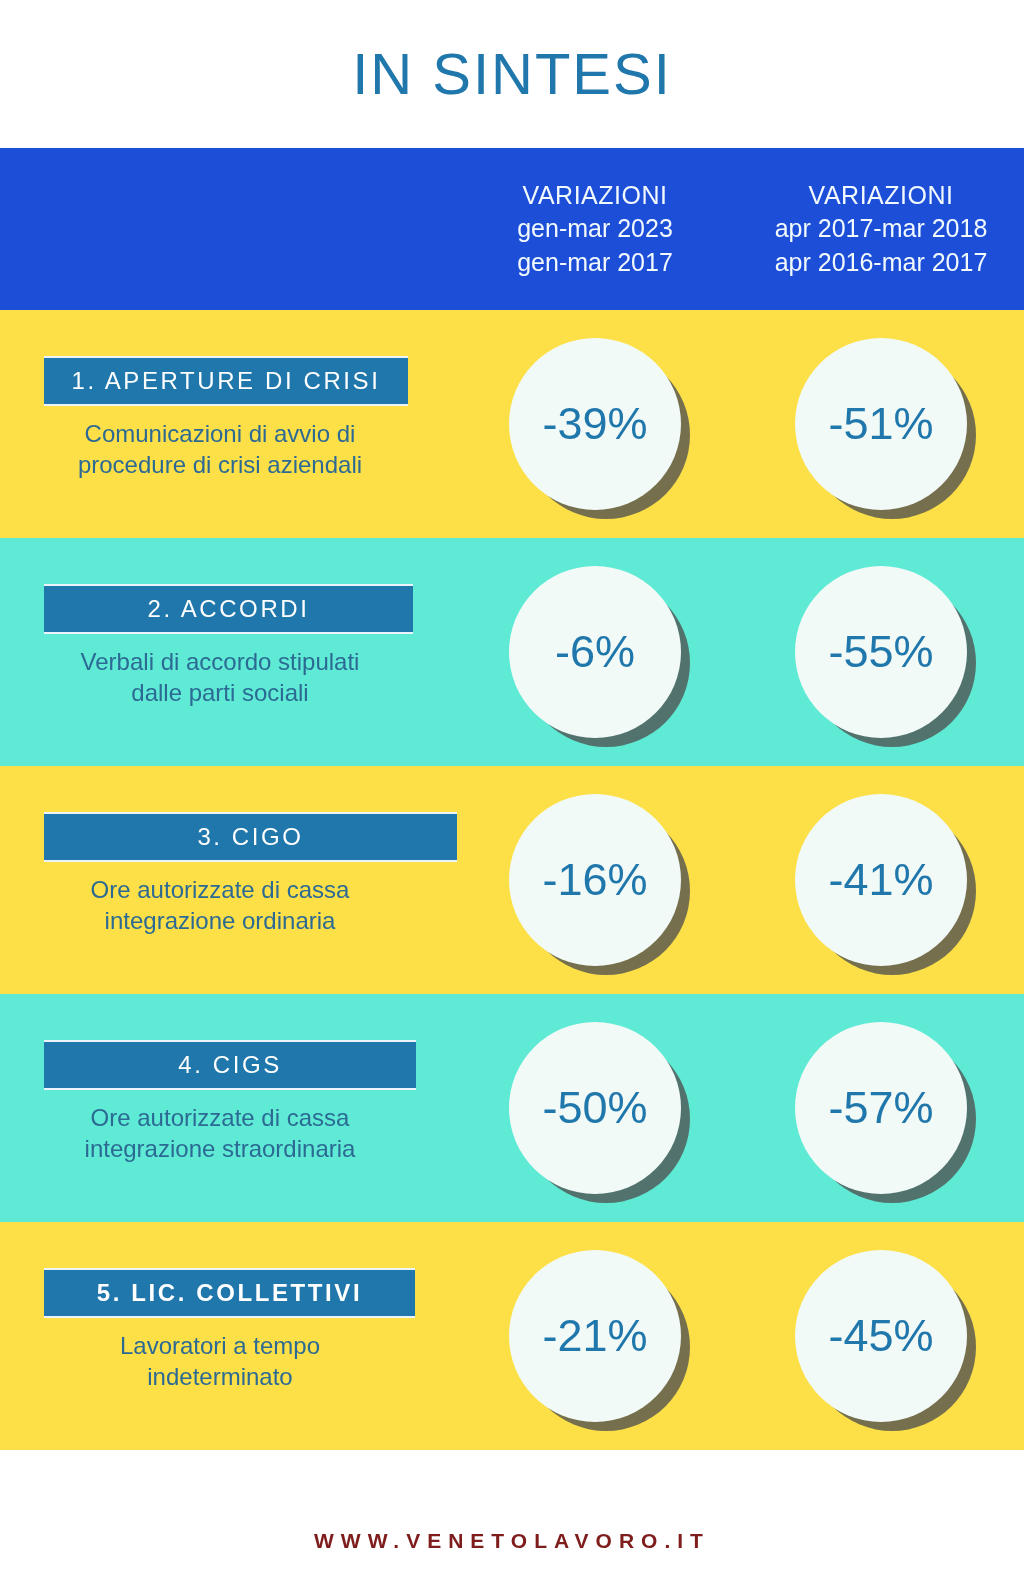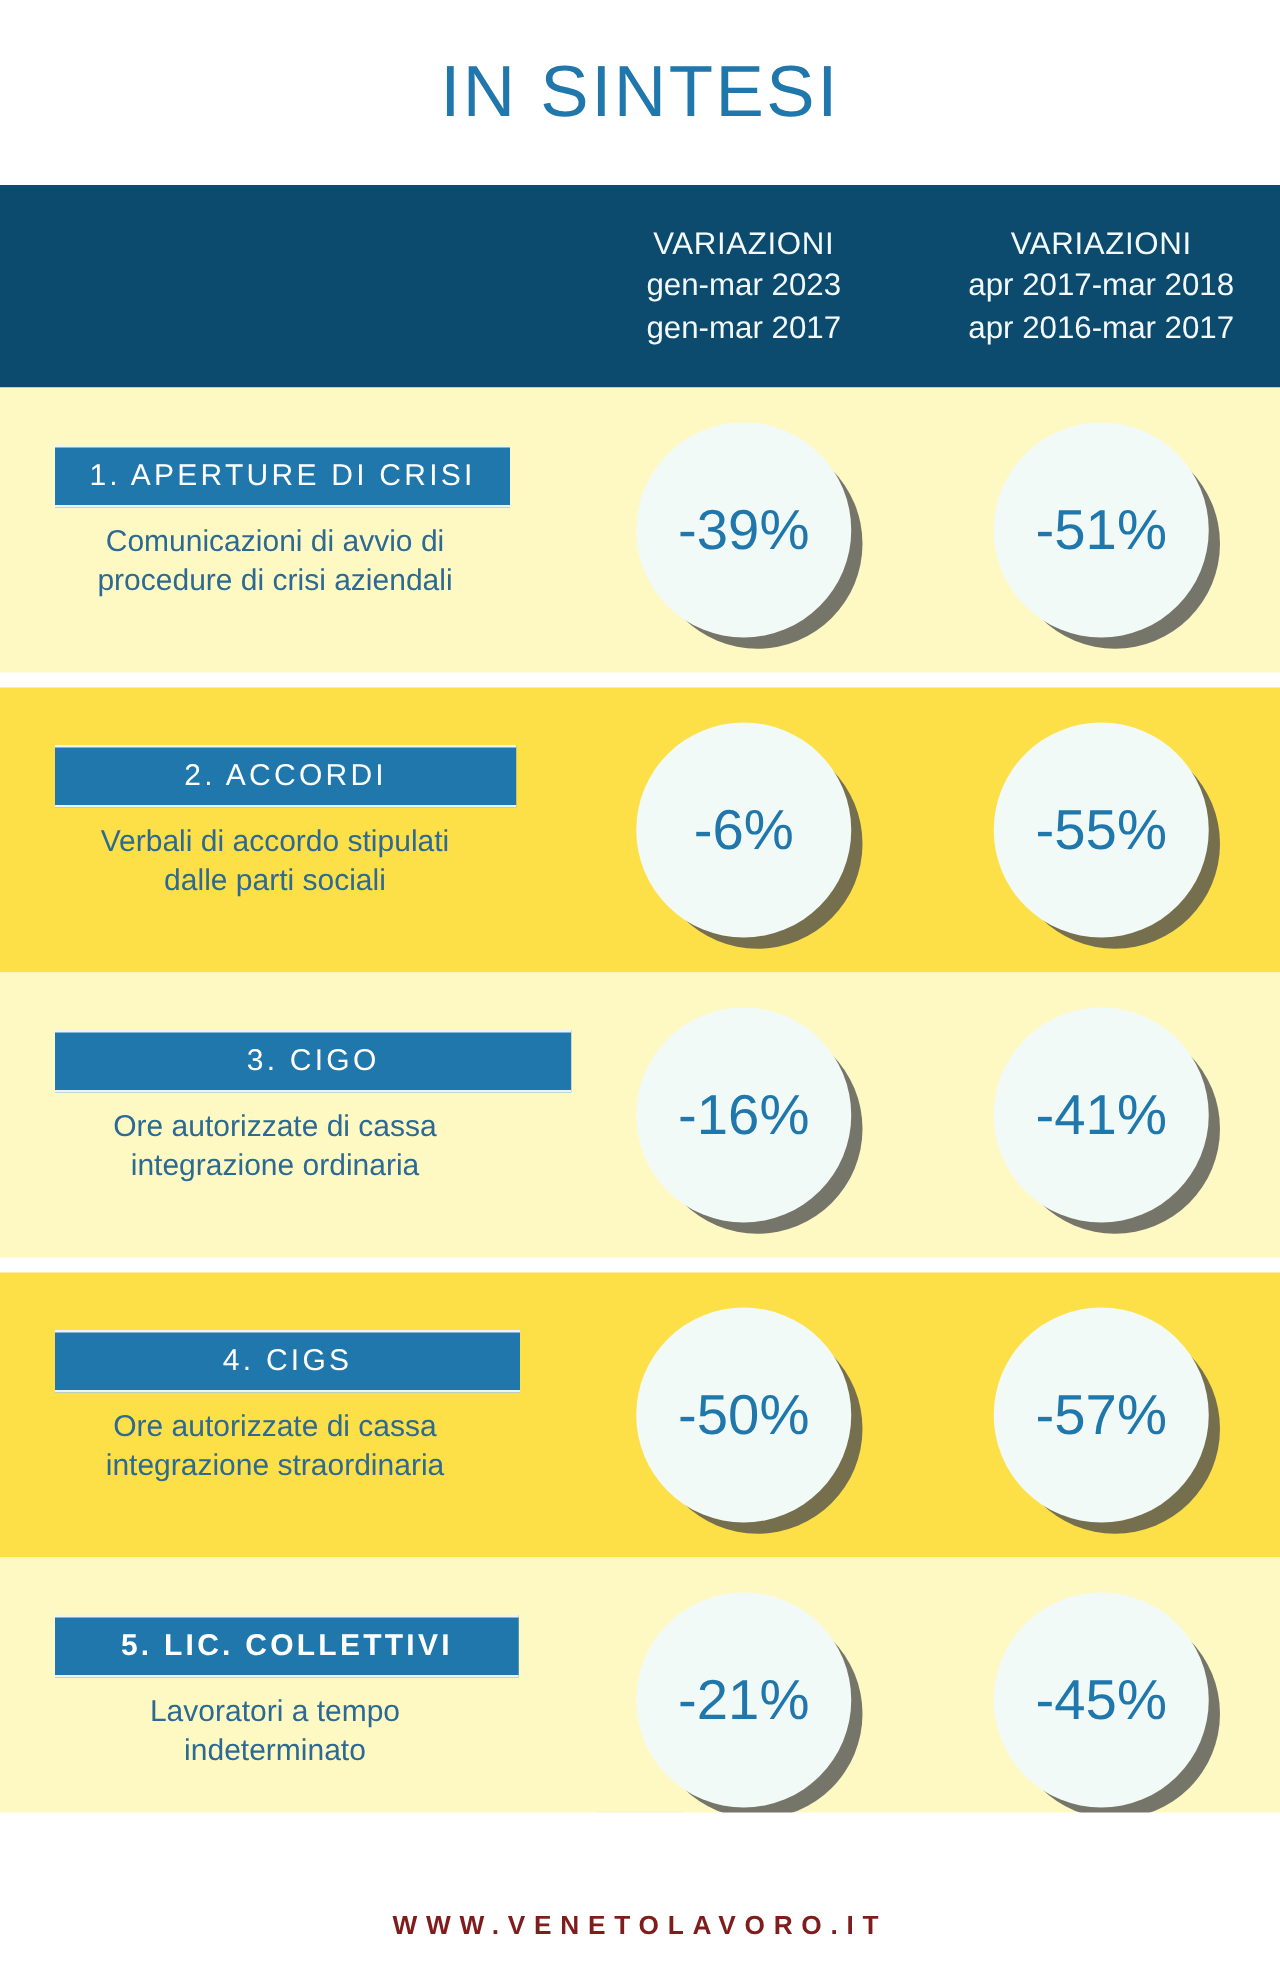--- a/index.html
+++ b/index.html
@@ -21,21 +21,21 @@
     font-weight:300;
     letter-spacing:2px;
     color:#2077AC;
     line-height:1;
     white-space:nowrap;
   }
 
   
   .header-band {
     position:absolute; left:0; top:148px; width:1024px; height:162px;
-    background:#0c4a6e;
+    background:#1d4ed8;
   }
   .header-cols {
     position:absolute; left:452px; top:0; width:572px; height:162px;
     display:flex; align-items:center;
   }
   .header-col {
     width:286px;
     text-align:center;
     color:#F2FAFD;
     font-size:25px;
@@ -46,22 +46,22 @@
 
   
   .rows {
     position:absolute; left:0; top:310px; width:1024px; height:1140px;
   }
   .row {
     position:relative;
     width:1024px;
     height:228px;
   }
-  .row.odd  { background:#fef9c3;padding-left:20px; }
-  .row.even { background:#fde047;margin-top:12px; }
+  .row.odd  { background:#fde047;padding-left:20px; }
+  .row.even { background:#5eead4; }
   .row:last-child { height:228px; }
 
   
   .row-left {
     position:absolute; left:0; top:0; width:452px; height:100%;
   }
   .cat-bar {
     position:absolute;
     left:44px;
     top:46px;

